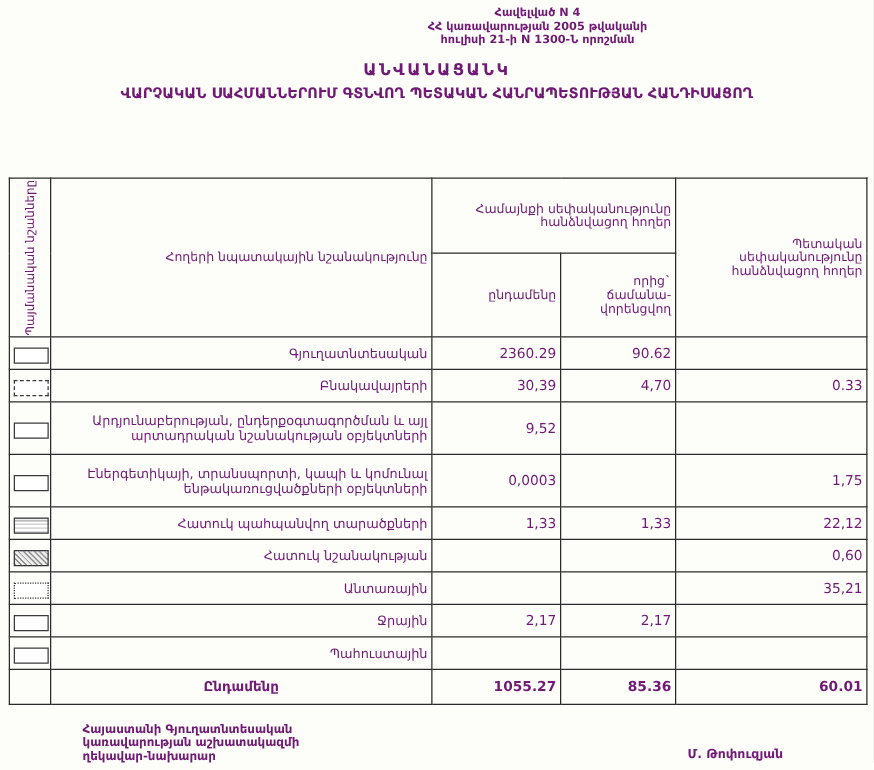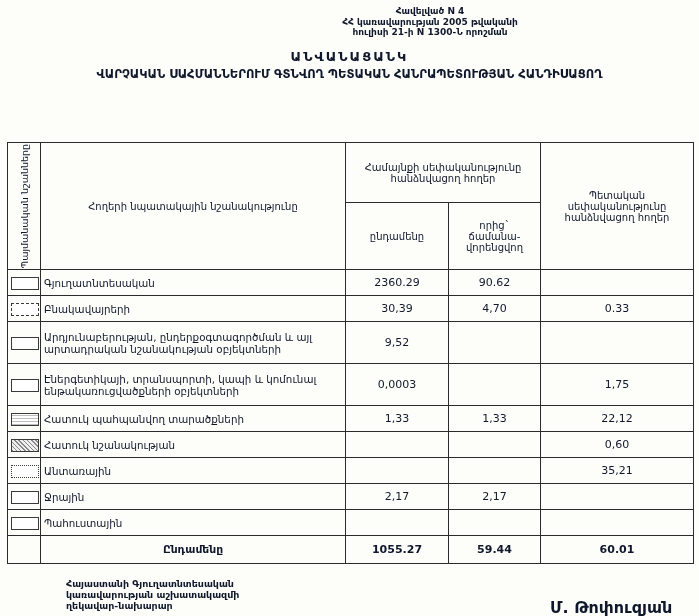--- a/index.html
+++ b/index.html
@@ -1,28 +1,28 @@
 <!DOCTYPE html>
 <html><head>
 <meta charset="utf-8">
 <style>
   html,body{margin:0;padding:0;background:#ddd;}
   .page{position:relative;width:699px;height:616px;background:#fdfdfa;
-        font-family:"DejaVu Sans",sans-serif;color:#0f172a;overflow:hidden;}
+        font-family:"DejaVu Sans",sans-serif;color:#701a75;overflow:hidden;}
 
   .annex{position:absolute;top:6px;left:250px;width:360px;text-align:center;
          font-size:9px;font-weight:bold;line-height:10.5px;}
   .title{position:absolute;top:49px;left:0;width:699px;text-align:center;
          font-size:13px;font-weight:bold;letter-spacing:2px;}
   .subtitle{position:absolute;top:67px;left:0;width:699px;text-align:center;
             font-size:11.6px;font-weight:bold;line-height:14px;white-space:nowrap;}
 
   table.land{position:absolute;top:142px;left:7px;width:686px;
              border-collapse:collapse;table-layout:fixed;}
-  table.land th,table.land td{border:1px solid #2b2b2b;padding:1px 3px;overflow:hidden;}
+  table.land th,table.land td{border:1px solid #2b2b2b;padding:1px 3px;overflow:hidden;text-align:right;}
   table.land th{font-weight:normal;font-size:10px;}
 
   .th-signs{width:33px;}
   .vertical{writing-mode:vertical-rl;transform:rotate(180deg);white-space:nowrap;
             font-size:9.5px;margin:0 auto;}
   .th-purpose{font-size:10.5px;}
   .group-head{height:50px;vertical-align:middle;}
   .sub-head{height:56px;vertical-align:middle;}
 
   td.c-sign{text-align:center;vertical-align:middle;}
@@ -37,21 +37,21 @@
 
   .sign{display:inline-block;width:26px;height:11px;border:1px solid #3a3a3a;
         background:#fff;vertical-align:middle;}
   .sign-dashed{border-style:dashed;}
   .sign-dotted{border-style:dotted;}
   .sign-speck{background:repeating-linear-gradient(0deg,#bdbdbd 0 1px,#fff 1px 3px);}
   .sign-hatch{background:repeating-linear-gradient(45deg,#8a8a8a 0 1px,#efefef 1px 3px);}
 
   .footer-org{position:absolute;left:66px;top:578px;font-size:9.5px;
               font-weight:bold;line-height:11px;}
-  .signature{position:absolute;left:550px;top:598px;font-size:16px;font-weight:bold;}
+  .signature{position:absolute;left:550px;top:598px;font-size:10px;font-weight:bold;}
 </style>
 </head>
 <body>
 
 <div class="page">
 
   <div class="annex">
     <div>Հավելված N 4</div>
     <div>ՀՀ կառավարության 2005 թվականի</div>
     <div>հուլիսի 21-ի N 1300-Ն որոշման</div>
@@ -146,21 +146,21 @@
         <td class="c-sign"><span class="sign"></span></td>
         <td class="c-name">Պահուստային</td>
         <td class="c-num"></td>
         <td class="c-num"></td>
         <td class="c-num"></td>
       </tr>
       <tr class="total">
         <td class="c-sign"></td>
         <td class="c-name">Ընդամենը</td>
         <td class="c-num">1055.27</td>
-        <td class="c-num">59.44</td>
+        <td class="c-num">85.36</td>
         <td class="c-num">60.01</td>
       </tr>
     </tbody>
   </table>
 
   <div class="footer-org">
     <div>Հայաստանի Գյուղատնտեսական</div>
     <div>կառավարության աշխատակազմի</div>
     <div>ղեկավար-նախարար</div>
   </div>

